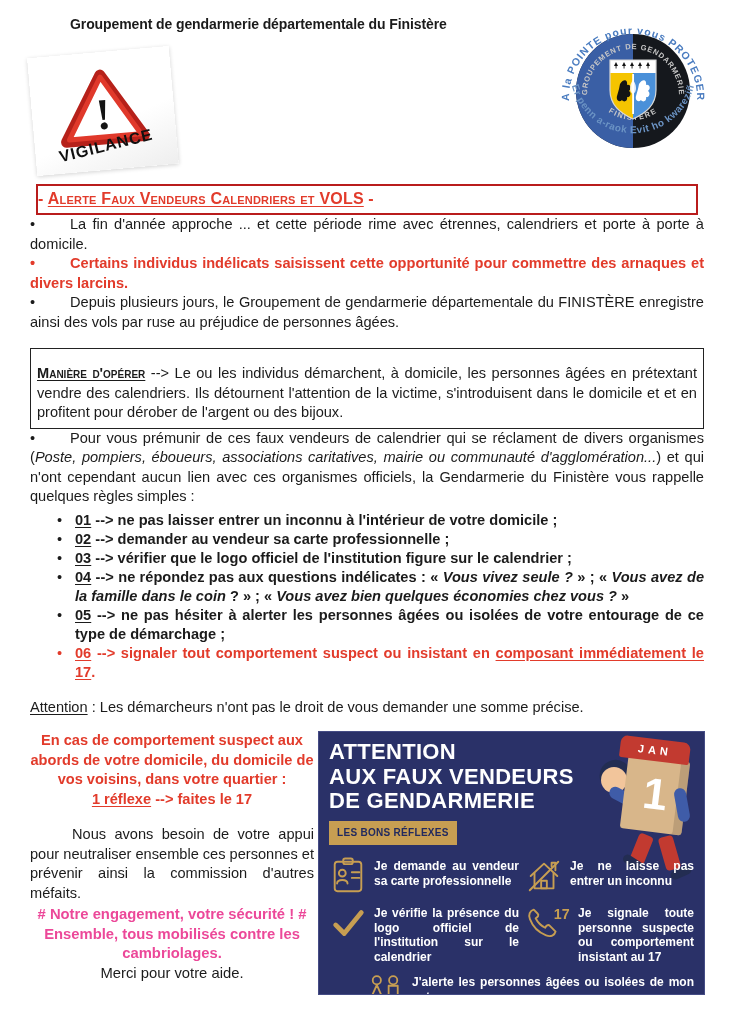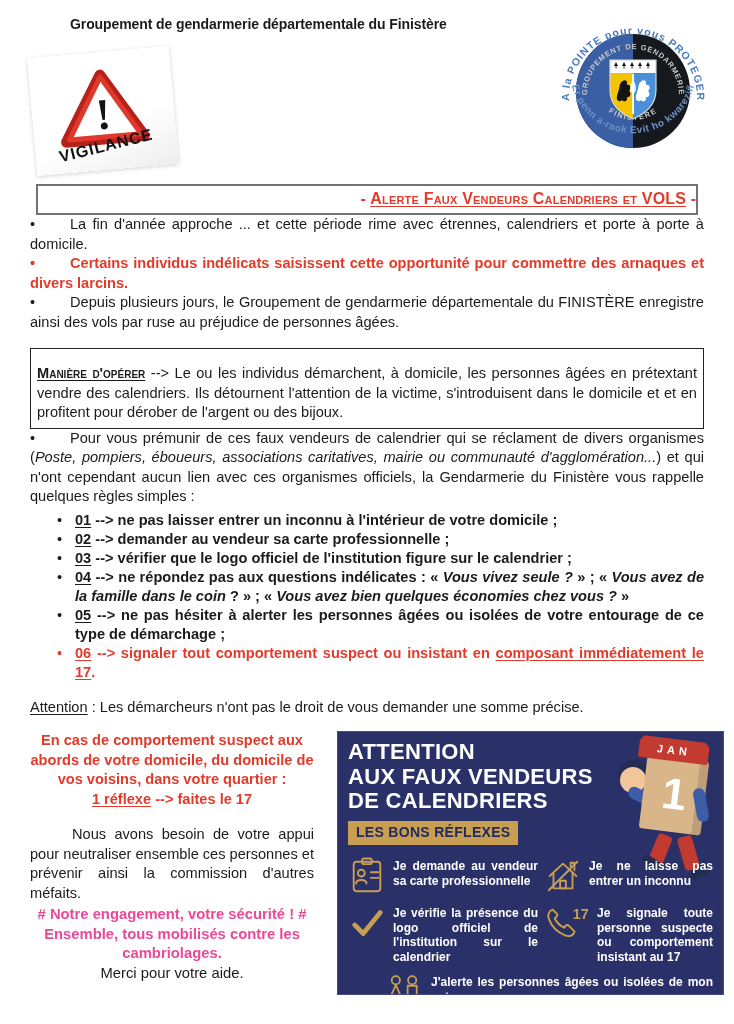--- a/index.html
+++ b/index.html
@@ -24,22 +24,22 @@
     display:flex; flex-direction:column; align-items:center; justify-content:center;
   }
   .vig-label {
     margin-top:-12px; transform:rotate(-9deg);
     font-weight:bold; font-size:16px; letter-spacing:1px; color:#101010;
   }
   .logo-wrap { position:absolute; right:-4px; top:16px; width:150px; height:150px; }
 
   
   .title-box {
-    margin:16px 6px 0 6px; border:2px solid #737373;
-    text-align:right; padding:4px 0 5px 0;
+    margin:16px 6px 0 6px; border:2px solid #b91c1c;
+    text-align:left; padding:4px 0 5px 0;
   }
   .title-box .t {
     color:#e23b2b; font-weight:bold; font-size:16px;
     font-variant:small-caps; letter-spacing:0.2px;
   }
   .title-box u { text-underline-offset:2px; }
   .title-box .dash { color:#e23b2b; font-weight:bold; font-size:16px; }
 
   
   .doc { font-size:14.6px; line-height:19.5px; text-align:justify; }
@@ -61,39 +61,39 @@
   ul.rules li { position:relative; padding:0; font-weight:bold; line-height:19px; }
   ul.rules .b { position:absolute; left:-18px; top:0; font-weight:normal; }
   ul.rules .num { text-decoration:underline; text-underline-offset:2px; }
   ul.rules li.red-rule { color:#e23b2b; }
   ul.rules .lnk { text-decoration:underline; text-underline-offset:2px; }
 
   .attention { margin-top:16px; }
   .attention .lab { text-decoration:underline; text-underline-offset:2px; }
 
   
-  .bottom { margin-top:14px; display:flex; gap:23px; }
+  .bottom { margin-top:14px; display:flex; gap:4px; }
   .bcol { width:284px; flex:none; }
   .red-alert { color:#e23b2b; font-weight:bold; text-align:center; font-size:14.6px; line-height:19.5px; }
   .red-alert u { text-underline-offset:2px;text-align:right; }
   .support { margin-top:16px; text-align:justify; text-indent:42px; font-size:14.6px; line-height:19.5px; }
   .engage { margin-top:2px; text-align:center; font-size:14.8px; line-height:19.5px; }
   .thanks { margin-top:0; text-align:center; font-size:14.8px; line-height:19.5px; }
 
   
   .info {
     width:387px; height:264px; flex:none; position:relative;
     background:#2a3168; border:1px solid #454c85;
     padding:8px 10px; color:#fff; overflow:hidden;
   }
   .ig-title { font-weight:bold; font-size:22px; line-height:24.5px; letter-spacing:0.3px; }
   .ig-title span { display:block; }
   .badge {
     display:inline-block; margin-top:7px; background:#c79e52; color:#222a5e;
-    font-weight:bold; font-size:14px; padding:2px 8px 3px 8px; letter-spacing:0.3px;
+    font-weight:bold; font-size:10px; padding:2px 8px 3px 8px; letter-spacing:0.3px;
   }
   .ig-grid {
     display:grid; grid-template-columns:190px 1fr; column-gap:6px; row-gap:9px;
     margin-top:12px; position:relative; z-index:2;
   }
   .ig-item { display:flex; gap:7px; align-items:flex-start; }
   .ig-item .ictxt { font-weight:bold; font-size:12px; line-height:14.5px; padding-top:2px; }
   .ig-icon { flex:none; }
   .ig-center { grid-column:1 / 3; justify-self:center; margin-left:36px; }
 
@@ -218,21 +218,21 @@
           <span># Notre engagement, votre sécurité !  #</span><br>
           <span>Ensemble, tous mobilisés contre les cambriolages.</span>
         </div>
         <p class="thanks">Merci pour votre aide.</p>
       </div>
 
       <div class="info">
         <div class="ig-title">
           <span>ATTENTION</span>
           <span>AUX FAUX VENDEURS</span>
-          <span>DE CALENDRIERS</span>
+          <span>DE GENDARMERIE</span>
         </div>
         <div class="badge">LES BONS RÉFLEXES</div>
 
         <div class="illu">
           <div class="hair"></div>
           <div class="head"></div>
           <div class="armL"></div>
           <div class="legL"></div>
           <div class="legR"></div>
           <div class="shoeL"></div>

